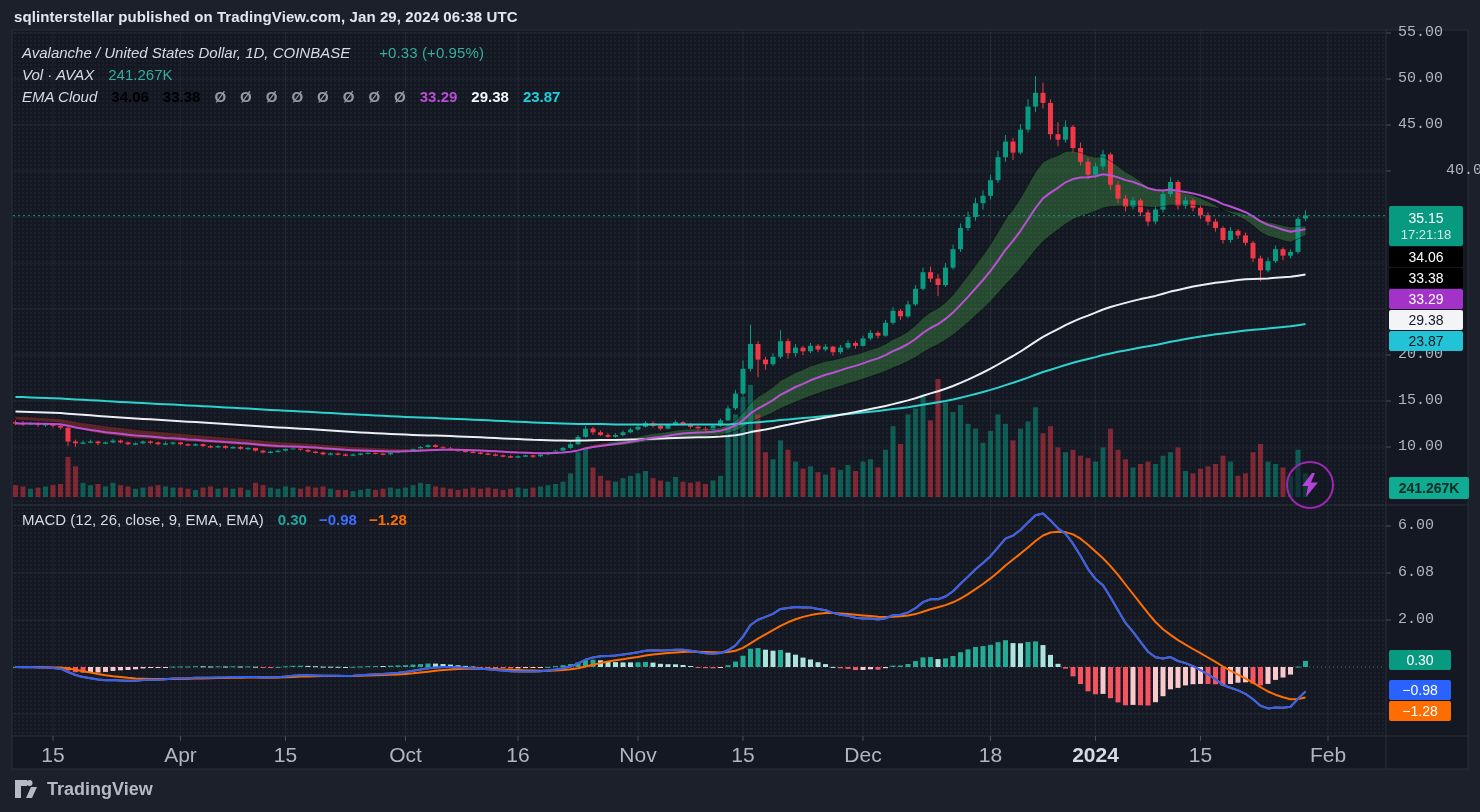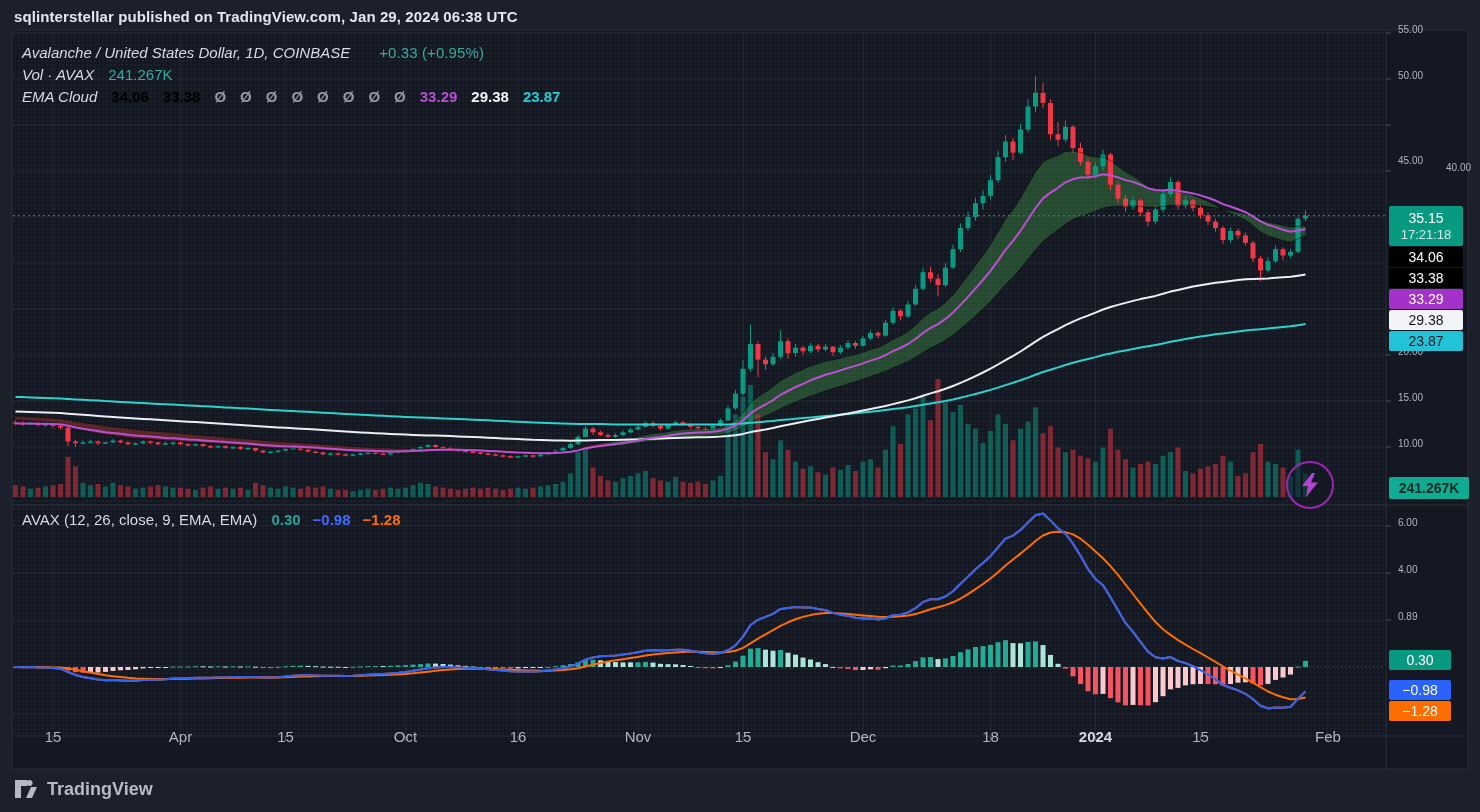--- a/index.html
+++ b/index.html
@@ -9,22 +9,22 @@
   .dots{position:absolute;left:13px;top:31px;width:1372px;height:704px;pointer-events:none;
     background-image:radial-gradient(rgba(170,180,200,0.05) 1px, transparent 1.2px);
     background-size:4px 4px;}
   .pubbar{position:absolute;left:14px;top:8px;font-size:15px;font-weight:600;color:#e2e6ee;letter-spacing:.1px;}
   .legend{position:absolute;left:22px;top:42px;font-size:15px;line-height:22px;}
   .lrow{display:flex;align-items:center;white-space:nowrap;height:22px;}
   .lrow .title{color:#d6dae3;margin-right:14px;font-style:italic;}
   .lrow .k{color:#c9cdd8;}
   .macd-legend{position:absolute;left:22px;top:511px;font-size:15px;display:flex;align-items:center;white-space:nowrap;}
   .macd-legend .lab{color:#d6dae3;margin-right:14px;}
-  .axis-label{position:absolute;left:1398px;width:70px;font-size:10px;color:#b2b5be;}
-  .time-label{position:absolute;top:728px;font-size:15px;color:#b2b5be;transform:translateX(-50%);}
+  .axis-label{position:absolute;left:1398px;width:70px;font-size:15px;color:#b2b5be;font-family:Liberation Mono, monospace;}
+  .time-label{position:absolute;top:743px;font-size:21px;color:#b2b5be;transform:translateX(-50%);}
   .badge{position:absolute;left:1389px;width:74px;border-radius:2px;font-size:14px;
     display:flex;flex-direction:column;align-items:center;justify-content:center;}
   .badge .sub{font-size:13px;opacity:.82;margin-top:1px;}
   .boost{position:absolute;left:1286px;top:461px;width:44px;height:44px;border-radius:50%;
     border:2.5px solid #9c27b0;background:rgba(19,23,34,0.55);display:flex;align-items:center;justify-content:center;cursor:pointer;}
   .footer{position:absolute;left:14px;top:778px;display:flex;align-items:center;gap:8px;
     font-size:18px;font-weight:600;color:#b6bac4;}
   .ohlc-v{letter-spacing:.1px;}
 </style>
 </head>
@@ -825,41 +825,41 @@
           <span style="color: rgb(149, 152, 161); font-weight: 600;">Ø</span>
           <span style="color: rgb(149, 152, 161); font-weight: 600;">Ø</span>
           <span style="color: rgb(185, 79, 214); font-weight: 600;">33.29</span>
           <span style="color: rgb(244, 246, 250); font-weight: 600;">29.38</span>
           <span style="color: rgb(31, 208, 220); font-weight: 600;">23.87</span>
         </span>
     </div>
   </div>
 
   <div class="macd-legend">
-    <span class="lab">AVAX (12, 26, close, 9, EMA, EMA)</span>
+    <span class="lab">MACD (12, 26, close, 9, EMA, EMA)</span>
     <span id="macd-vals" style="display:flex;gap:12px;">
         <span style="color: rgb(38, 166, 154); font-weight: 600;">0.30</span>
         <span style="color: rgb(61, 109, 255); font-weight: 600;">−0.98</span>
         <span style="color: rgb(255, 109, 0); font-weight: 600;">−1.28</span>
       </span>
   </div>
 
   <div id="price-axis">
       <div class="axis-label" style="top: 24px;">55.00</div>
       <div class="axis-label" style="top: 70px;">50.00</div>
-      <div class="axis-label" style="top: 116px; margin-top: 39px;">45.00</div>
+      <div class="axis-label" style="top: 116px;">45.00</div>
       <div class="axis-label" style="top: 162px; margin-left: 48px;">40.00</div>
       <div class="axis-label" style="top: 346px;">20.00</div>
       <div class="axis-label" style="top: 392px;">15.00</div>
       <div class="axis-label" style="top: 438px;">10.00</div>
     </div>
   <div id="macd-axis">
       <div class="axis-label" style="top: 517px;">6.00</div>
-      <div class="axis-label" style="top: 564px;">4.00</div>
-      <div class="axis-label" style="top: 611px;">0.89</div>
+      <div class="axis-label" style="top: 564px;">6.08</div>
+      <div class="axis-label" style="top: 611px;">2.00</div>
     </div>
   <div id="time-axis">
       <div class="time-label" style="left: 53px;">15</div>
       <div class="time-label" style="left: 180.5px;">Apr</div>
       <div class="time-label" style="left: 285.5px;">15</div>
       <div class="time-label" style="left: 405.5px;">Oct</div>
       <div class="time-label" style="left: 518px;">16</div>
       <div class="time-label" style="left: 638px;">Nov</div>
       <div class="time-label" style="left: 743px;">15</div>
       <div class="time-label" style="left: 863px;">Dec</div>

